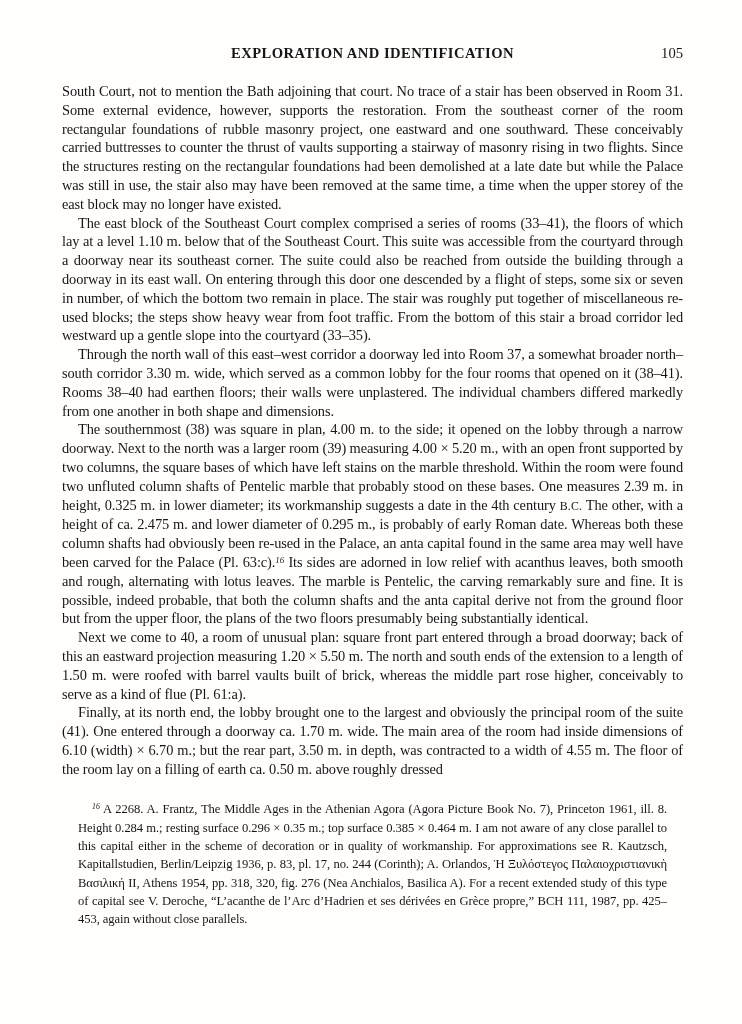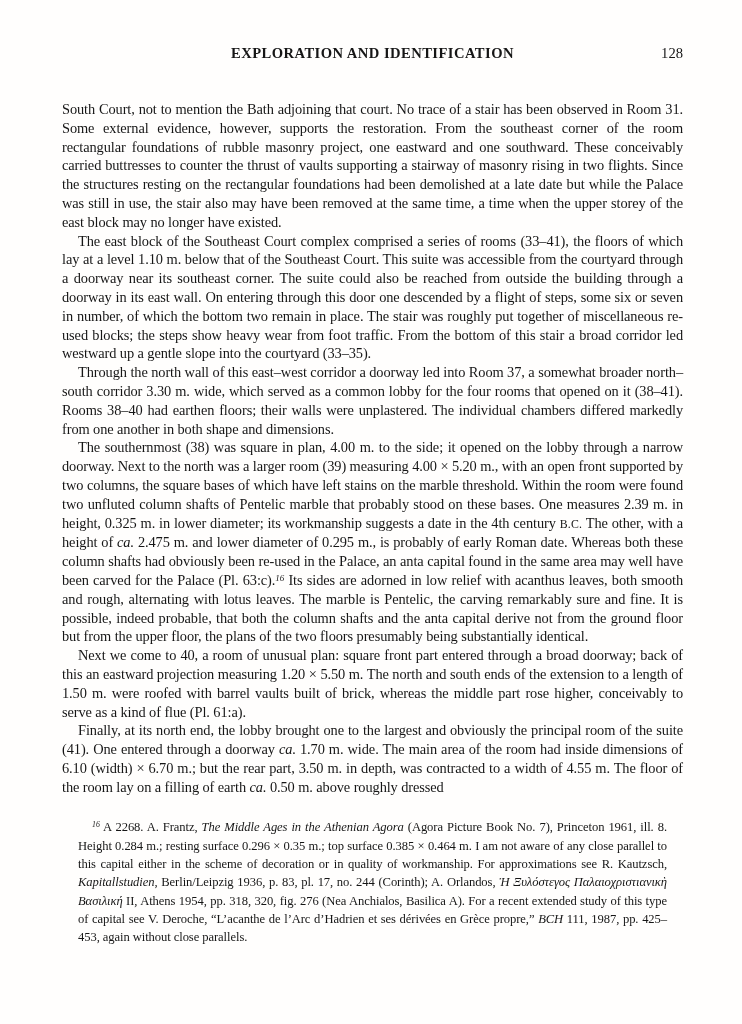--- a/index.html
+++ b/index.html
@@ -38,21 +38,21 @@
     font-weight: 600;
     letter-spacing: 0.45px;
     white-space: nowrap;
   }
   .running-head .pageno {
     grid-column: 3;
     justify-self: end;
     font-size: 14.6px;
   }
   .body-text {
-    margin-top: 38px;
+    margin-top: 20px;
     font-size: 14.4px;
     line-height: 18.8px;
     letter-spacing: -0.1px;
     text-align: justify;
   }
   .body-text p {
     margin: 0;
   }
   .body-text p.indent {
     text-indent: 16px;
@@ -64,21 +64,20 @@
     letter-spacing: -0.08px;
     text-align: justify;
   }
   .footnotes p {
     margin: 16px;
   }
   .footnotes p.indent {
     text-indent: 14px;
   }
   .it {
-    font-style: italic;
   }
   .sc {
     font-size: 0.82em;
     letter-spacing: 0.2px;
     font-family: Liberation Serif, serif;
   }
   sup {
     font-size: 0.62em;
     line-height: 0;
     vertical-align: 0.5em;
@@ -88,21 +87,21 @@
 </style>
 </head>
 <body>
 
 <div class="page">
   <div class="text-block">
 
     <header class="running-head">
       <span></span>
       <h1>EXPLORATION AND IDENTIFICATION</h1>
-      <span class="pageno">128</span>
+      <span class="pageno">105</span>
     </header>
 
     <main class="body-text">
         <p>South Court, not to mention the Bath adjoining that court. No trace of a stair has been observed in Room 31. Some external evidence, however, supports the restoration. From the southeast corner of the room rectangular foundations of rubble masonry project, one eastward and one southward. These conceivably carried buttresses to counter the thrust of vaults supporting a stairway of masonry rising in two flights. Since the structures resting on the rectangular foundations had been demolished at a late date but while the Palace was still in use, the stair also may have been removed at the same time, a time when the upper storey of the east block may no longer have existed.</p>
         <p class="indent">The east block of the Southeast Court complex comprised a series of rooms (33–41), the floors of which lay at a level 1.10 m. below that of the Southeast Court. This suite was accessible from the courtyard through a doorway near its southeast corner. The suite could also be reached from outside the building through a doorway in its east wall. On entering through this door one descended by a flight of steps, some six or seven in number, of which the bottom two remain in place. The stair was roughly put together of miscellaneous re-used blocks; the steps show heavy wear from foot traffic. From the bottom of this stair a broad corridor led westward up a gentle slope into the courtyard (33–35).</p>
         <p class="indent">Through the north wall of this east–west corridor a doorway led into Room 37, a somewhat broader north–south corridor 3.30 m. wide, which served as a common lobby for the four rooms that opened on it (38–41). Rooms 38–40 had earthen floors; their walls were unplastered. The individual chambers differed markedly from one another in both shape and dimensions.</p>
         <p class="indent">The southernmost (38) was square in plan, 4.00 m. to the side; it opened on the lobby through a narrow doorway. Next to the north was a larger room (39) measuring 4.00 × 5.20 m., with an open front supported by two columns, the square bases of which have left stains on the marble threshold. Within the room were found two unfluted column shafts of Pentelic marble that probably stood on these bases. One measures 2.39 m. in height, 0.325 m. in lower diameter; its workmanship suggests a date in the 4th century <span class="sc">B.C.</span> The other, with a height of <span class="it">ca.</span> 2.475 m. and lower diameter of 0.295 m., is probably of early Roman date. Whereas both these column shafts had obviously been re-used in the Palace, an anta capital found in the same area may well have been carved for the Palace (Pl. 63:c).<sup>16</sup> Its sides are adorned in low relief with acanthus leaves, both smooth and rough, alternating with lotus leaves. The marble is Pentelic, the carving remarkably sure and fine. It is possible, indeed probable, that both the column shafts and the anta capital derive not from the ground floor but from the upper floor, the plans of the two floors presumably being substantially identical.</p>
         <p class="indent">Next we come to 40, a room of unusual plan: square front part entered through a broad doorway; back of this an eastward projection measuring 1.20 × 5.50 m. The north and south ends of the extension to a length of 1.50 m. were roofed with barrel vaults built of brick, whereas the middle part rose higher, conceivably to serve as a kind of flue (Pl. 61:a).</p>
         <p class="indent">Finally, at its north end, the lobby brought one to the largest and obviously the principal room of the suite (41). One entered through a doorway <span class="it">ca.</span> 1.70 m. wide. The main area of the room had inside dimensions of 6.10 (width) × 6.70 m.; but the rear part, 3.50 m. in depth, was contracted to a width of 4.55 m. The floor of the room lay on a filling of earth <span class="it">ca.</span> 0.50 m. above roughly dressed</p>
       </main>

